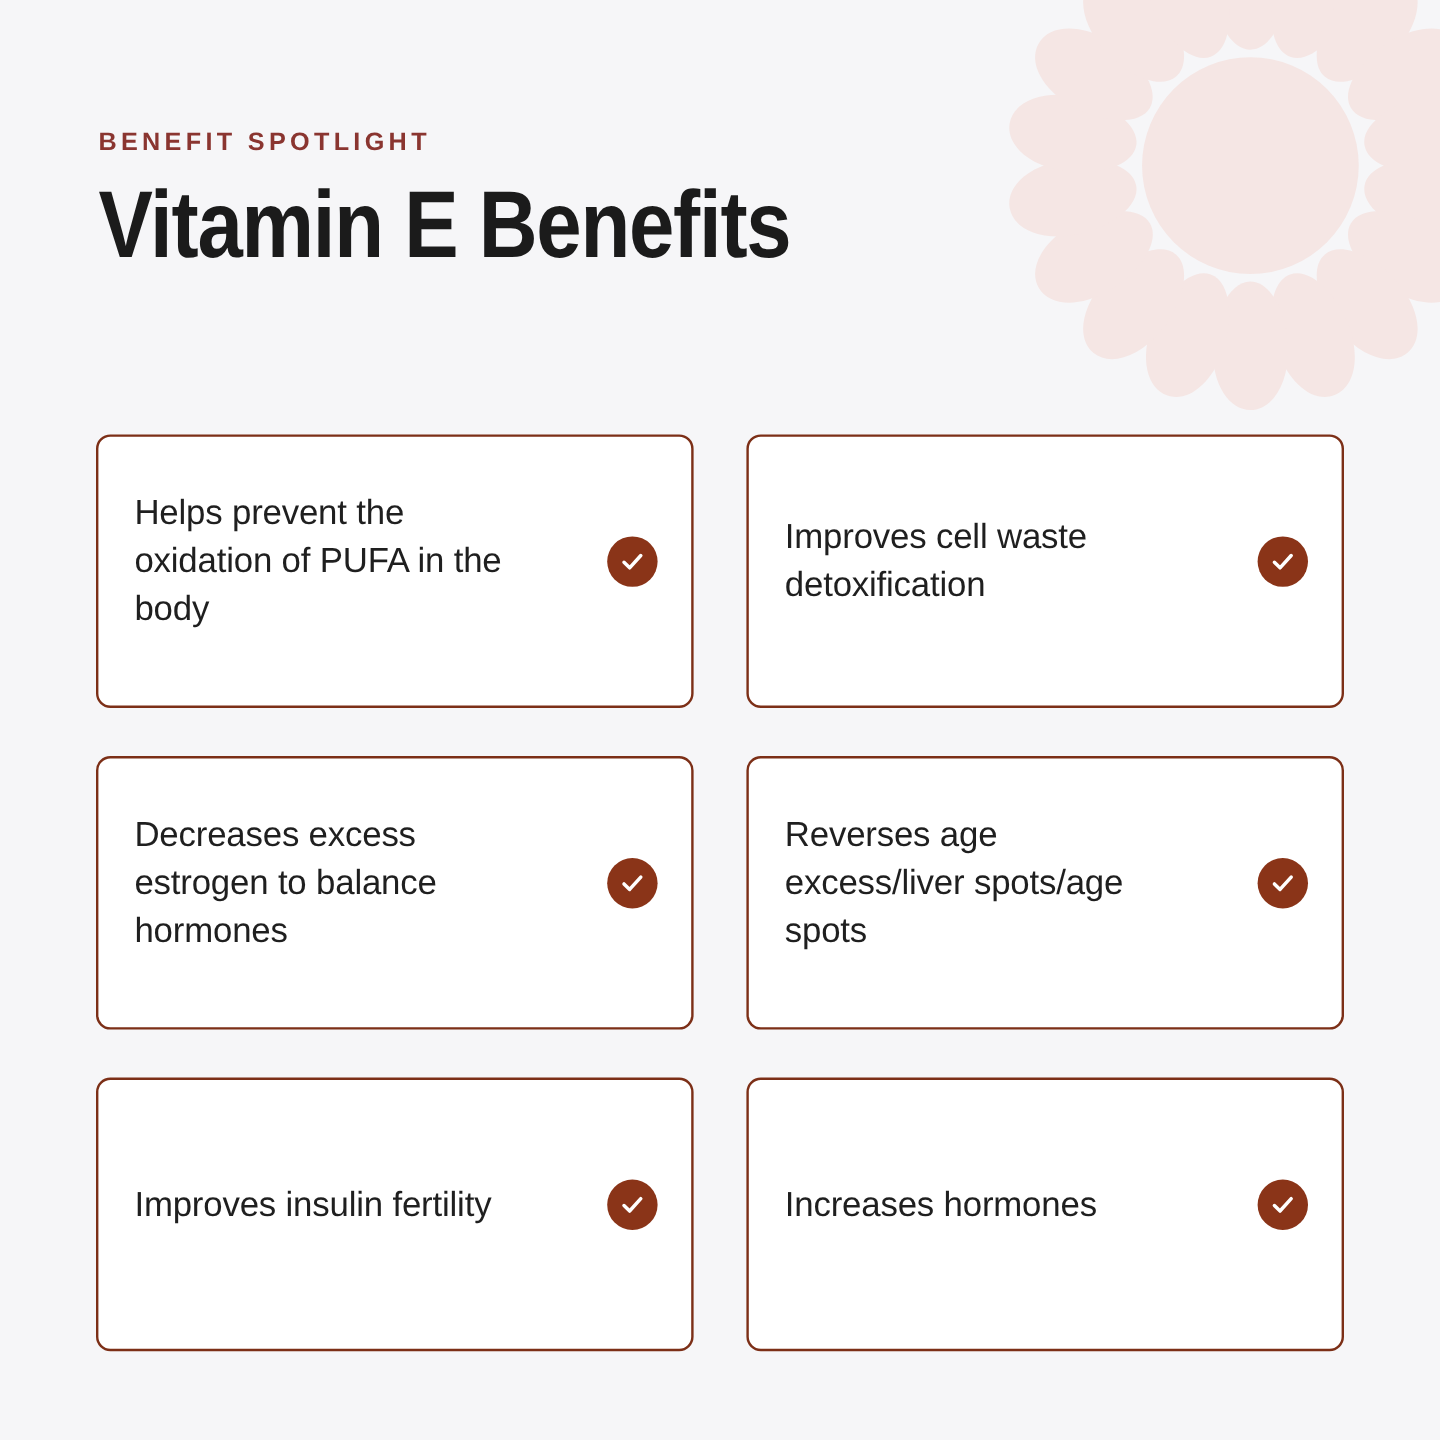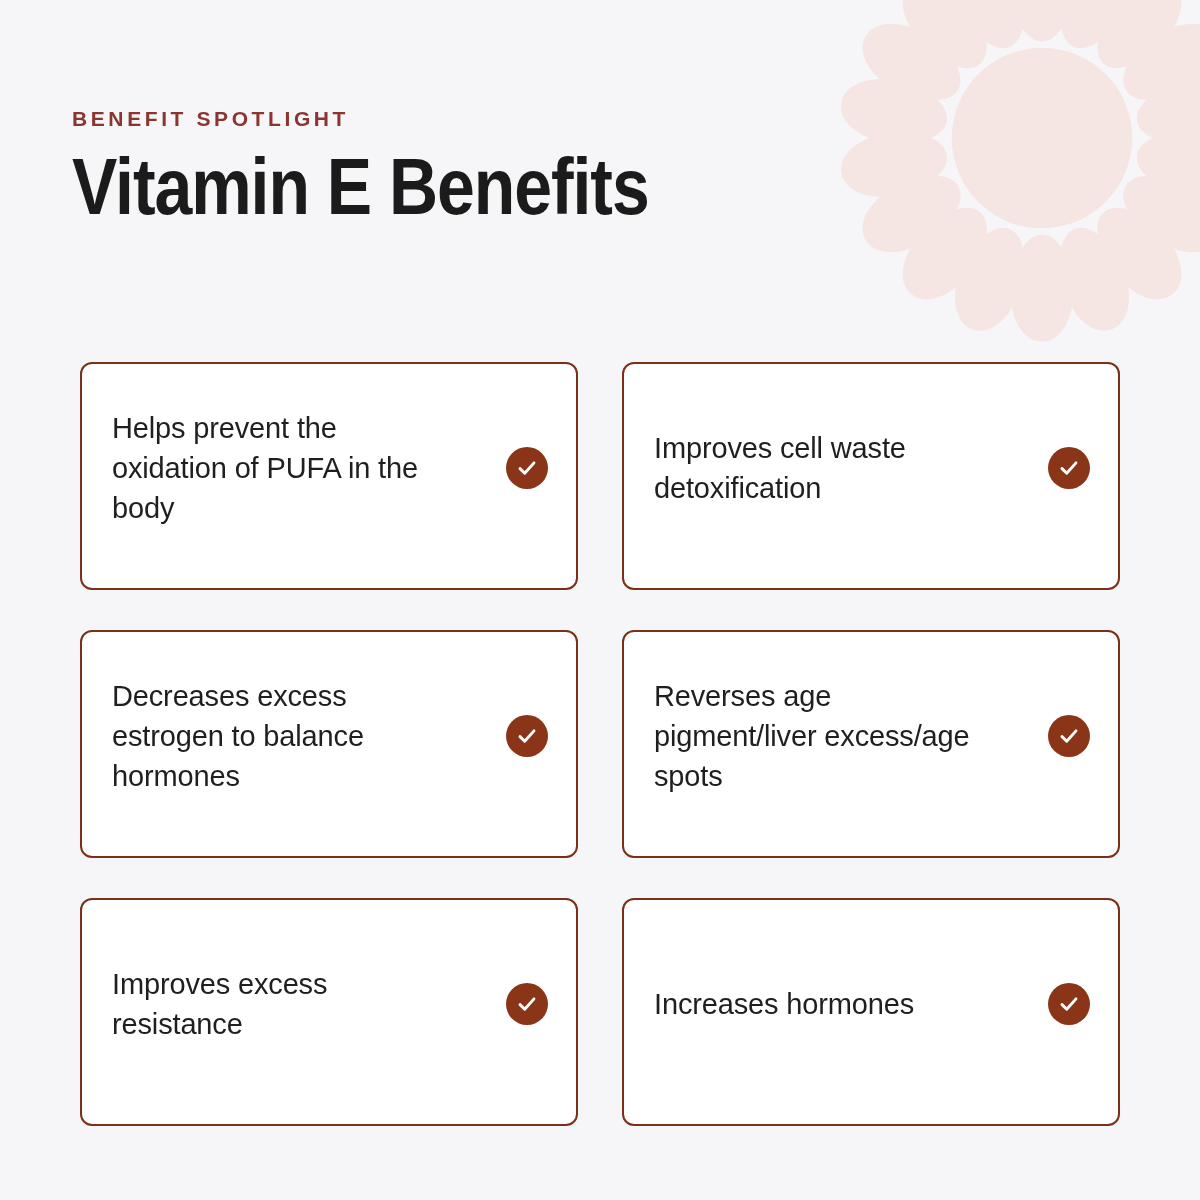--- a/index.html
+++ b/index.html
@@ -23,21 +23,21 @@
     width: 420px;
     height: 420px;
     z-index: 0;
     pointer-events: none;
   }
   #flower-decoration svg { display: block; width: 100%; height: 100%; }
 
   
   #header {
     position: absolute;
-    left: 72px;
+    left: 82px;
     top: 108px;
     z-index: 2;
   }
   #eyebrow {
     font-size: 21px;
     font-weight: bold;
     letter-spacing: 3.6px;
     color: #8a3530;
     line-height: 1;
     margin: 0 0 18px 0;
@@ -154,29 +154,29 @@
     </div>
     <div class="benefit-card">
       <div class="benefit-text">Decreases excess estrogen to balance hormones</div>
       <div class="check-badge">
         <svg width="24" height="24" viewBox="0 0 24 24" fill="none">
           <path d="M5 12.6 L9.7 17.2 L19 6.9" stroke="#ffffff" stroke-width="2.9" stroke-linecap="round" stroke-linejoin="round"></path>
         </svg>
       </div>
     </div>
     <div class="benefit-card">
-      <div class="benefit-text">Reverses age pigment/liver excess/age spots</div>
+      <div class="benefit-text">Reverses age excess/liver spots/age spots</div>
       <div class="check-badge">
         <svg width="24" height="24" viewBox="0 0 24 24" fill="none">
           <path d="M5 12.6 L9.7 17.2 L19 6.9" stroke="#ffffff" stroke-width="2.9" stroke-linecap="round" stroke-linejoin="round"></path>
         </svg>
       </div>
     </div>
     <div class="benefit-card">
-      <div class="benefit-text">Improves excess resistance</div>
+      <div class="benefit-text">Improves insulin fertility</div>
       <div class="check-badge">
         <svg width="24" height="24" viewBox="0 0 24 24" fill="none">
           <path d="M5 12.6 L9.7 17.2 L19 6.9" stroke="#ffffff" stroke-width="2.9" stroke-linecap="round" stroke-linejoin="round"></path>
         </svg>
       </div>
     </div>
     <div class="benefit-card">
       <div class="benefit-text">Increases hormones</div>
       <div class="check-badge">
         <svg width="24" height="24" viewBox="0 0 24 24" fill="none">

